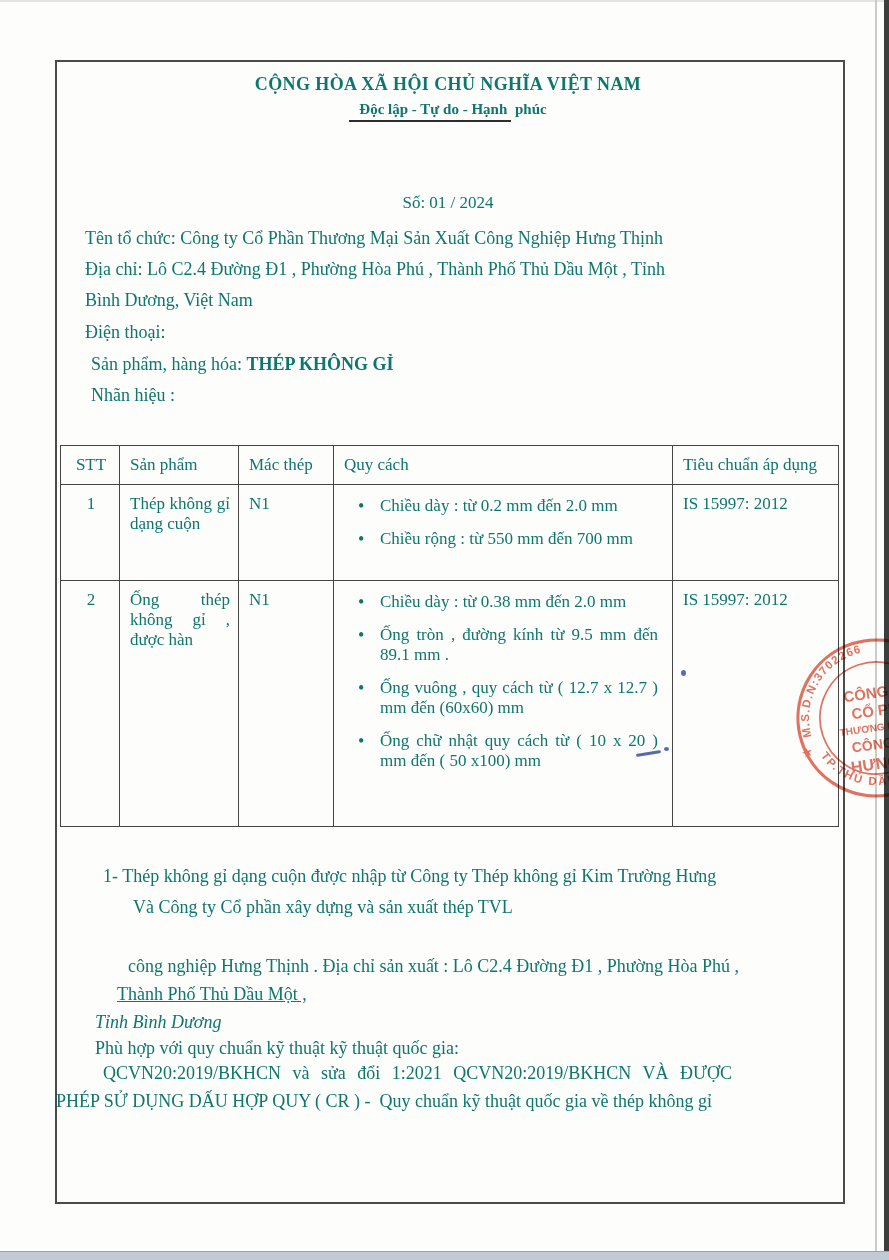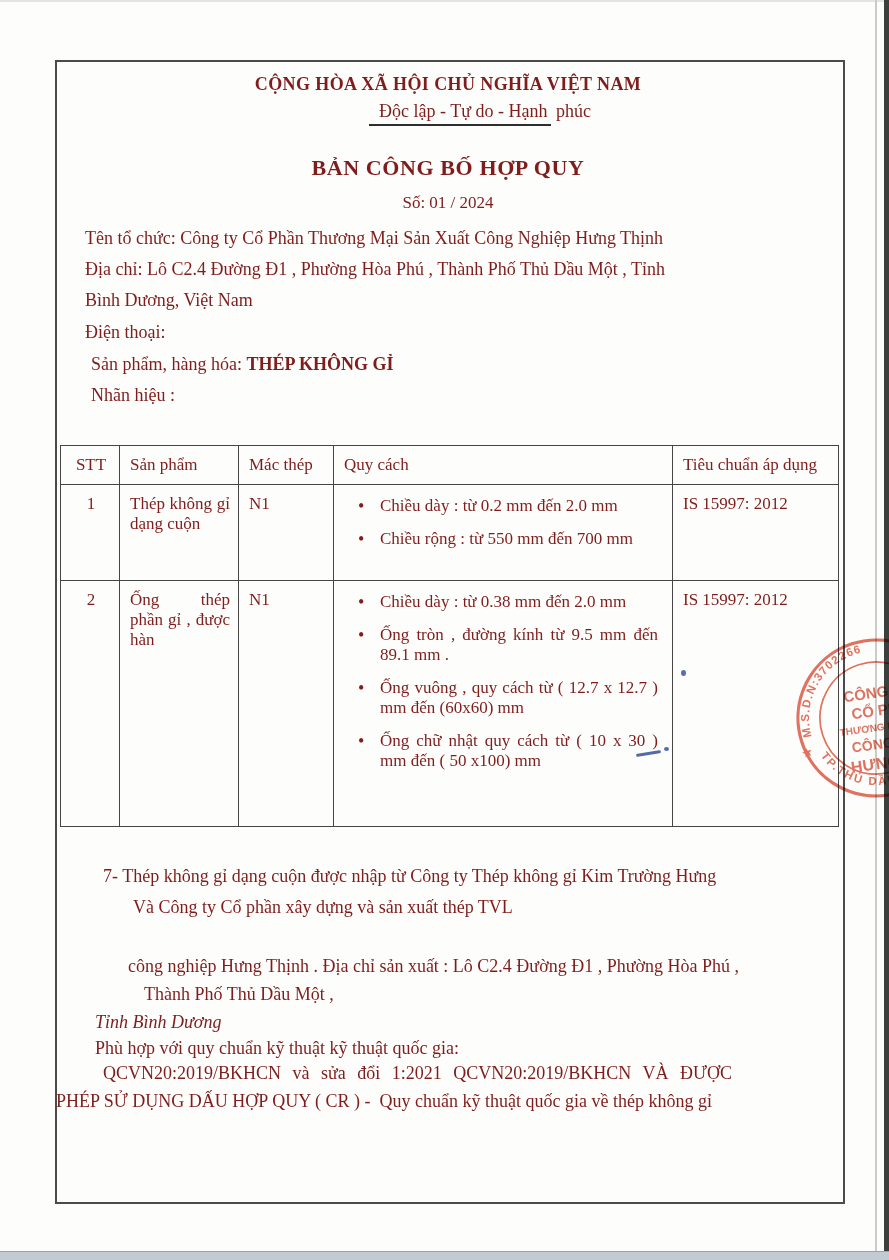--- a/index.html
+++ b/index.html
@@ -1,31 +1,31 @@
 <!DOCTYPE html>
 <html><head>
 <meta charset="utf-8">
 <style>
   html,body{margin:0;padding:0;background:#ffffff;}
   .page{
     position:relative;width:889px;height:1260px;overflow:hidden;
-    background:#fdfdfb;color:#7f1d1d;
+    background:#fdfdfb;color:#0f766e;
     font-family:"Liberation Serif","DejaVu Serif",serif;
   }
   
   .edge-top{position:absolute;left:0;top:0;width:100%;height:2px;background:#e4e4e0;}
   .edge-right{position:absolute;right:0;top:0;width:5px;height:100%;background:#3c403d;}
   .edge-right-shadow{position:absolute;left:875px;top:0;width:2px;height:100%;background:#cbcbc7;}
   .edge-bottom{position:absolute;left:0;bottom:0;width:100%;height:8px;background:#c3cbd2;border-top:1px solid #99a2aa;}
 
   .frame{position:absolute;left:55px;top:60px;width:786px;height:1140px;border:2px solid #4b4b4b;}
 
   .center-line{position:absolute;left:55px;width:786px;text-align:center;}
   .nat-title{top:74px;font-size:18px;font-weight:bold;letter-spacing:.4px;}
-  .motto{top:101px;font-size:18px;font-weight:normal;padding-left:32px;}
+  .motto{top:101px;font-size:15px;font-weight:bold;}
   .motto-underline{border-bottom:2px solid #2e2e2e;padding:0 4px 3px 10px;}
   .doc-title{top:155px;font-size:22px;font-weight:bold;letter-spacing:.6px;}
   .doc-num{top:193px;font-size:17px;}
 
   .tline{position:absolute;font-size:18px;line-height:28px;white-space:nowrap;}
   .bold{font-weight:bold;}
 
   table.spec{
     position:absolute;left:60px;top:445px;width:778px;
     border-collapse:collapse;table-layout:fixed;
@@ -62,21 +62,20 @@
 
   <div class="edge-top"></div>
   <div class="edge-right-shadow"></div>
   <div class="edge-right"></div>
   <div class="edge-bottom"></div>
 
   <div class="frame"></div>
 
   <div class="center-line nat-title">CỘNG HÒA XÃ HỘI CHỦ NGHĨA VIỆT NAM</div>
   <div class="center-line motto"><span class="motto-underline">Độc lập - Tự do - Hạnh</span><span> phúc</span></div>
-  <div class="center-line doc-title">BẢN CÔNG BỐ HỢP QUY</div>
   <div class="center-line doc-num">Số: 01 / 2024</div>
 
   <div class="tline" style="left:85px;top:224px;text-align:center;">Tên tổ chức: Công ty Cổ Phần Thương Mại Sản Xuất Công Nghiệp Hưng Thịnh</div>
   <div class="tline" style="left:85px;top:255px;">Địa chỉ: Lô C2.4 Đường Đ1 , Phường Hòa Phú , Thành Phố Thủ Dầu Một , Tỉnh</div>
   <div class="tline" style="left:85px;top:286px;">Bình Dương, Việt Nam</div>
   <div class="tline" style="left:85px;top:318px;">Điện thoại:</div>
   <div class="tline" style="left:91px;top:350px;"><span>Sản phẩm, hàng hóa: </span><span class="bold">THÉP KHÔNG GỈ</span></div>
   <div class="tline" style="left:91px;top:381px;">Nhãn hiệu :</div>
 
   <table class="spec">
@@ -102,39 +101,39 @@
       <td>
         <ul class="bullets">
           <li>Chiều dày : từ 0.2 mm đến 2.0 mm</li>
           <li>Chiều rộng : từ 550 mm đến 700 mm</li>
         </ul>
       </td>
       <td class="c-std-h">IS 15997: 2012</td>
     </tr>
     <tr class="row2">
       <td class="c-stt">2</td>
-      <td class="c-prod">Ống thép phần gỉ , được hàn</td>
+      <td class="c-prod">Ống thép không gỉ , được hàn</td>
       <td class="c-grade">N1</td>
       <td>
         <ul class="bullets">
           <li>Chiều dày : từ 0.38 mm đến 2.0 mm</li>
           <li>Ống tròn , đường kính từ 9.5 mm đến 89.1 mm .</li>
           <li>Ống vuông , quy cách từ ( 12.7 x 12.7 ) mm đến (60x60) mm</li>
-          <li>Ống chữ nhật quy cách từ ( 10 x 30 ) mm đến ( 50 x100) mm</li>
+          <li>Ống chữ nhật quy cách từ ( 10 x 20 ) mm đến ( 50 x100) mm</li>
         </ul>
       </td>
       <td class="c-std-h">IS 15997: 2012</td>
     </tr>
   </tbody>
     </table>
 
-  <div class="note" style="left:103px;top:866px;">7- Thép không gỉ dạng cuộn được nhập từ Công ty Thép không gỉ Kim Trường Hưng</div>
+  <div class="note" style="left:103px;top:866px;">1- Thép không gỉ dạng cuộn được nhập từ Công ty Thép không gỉ Kim Trường Hưng</div>
   <div class="note" style="left:101px;top:897px;margin-left:32px;">Và Công ty Cổ phần xây dựng và sản xuất thép TVL</div>
   <div class="note" style="left:128px;top:956px;">công nghiệp Hưng Thịnh . Địa chỉ sản xuất : Lô C2.4 Đường Đ1 , Phường Hòa Phú ,</div>
-  <div class="note" style="left:144px;top:984px;">Thành Phố Thủ Dầu Một ,</div>
+  <div class="note" style="left:117px;top:984px;text-decoration:underline;">Thành Phố Thủ Dầu Một ,</div>
   <div class="note" style="left:95px;top:1012px;font-style:italic;">Tỉnh Bình Dương</div>
   <div class="note" style="left:95px;top:1038px;">Phù hợp với quy chuẩn kỹ thuật kỹ thuật quốc gia:</div>
   <div class="note jwide" style="left:103px;top:1063px;">QCVN20:2019/BKHCN và sửa đổi 1:2021 QCVN20:2019/BKHCN VÀ ĐƯỢC</div>
   <div class="note prewrap" style="left:56px;top:1091px;">PHÉP SỬ DỤNG DẤU HỢP QUY ( CR ) -  Quy chuẩn kỹ thuật quốc gia về thép không gỉ</div>
 
   <div class="ink-dash"></div>
   <div class="ink-dash2"></div>
   <div class="ink-dot"></div>
 
   <svg class="stamp" viewBox="0 0 200 200">

